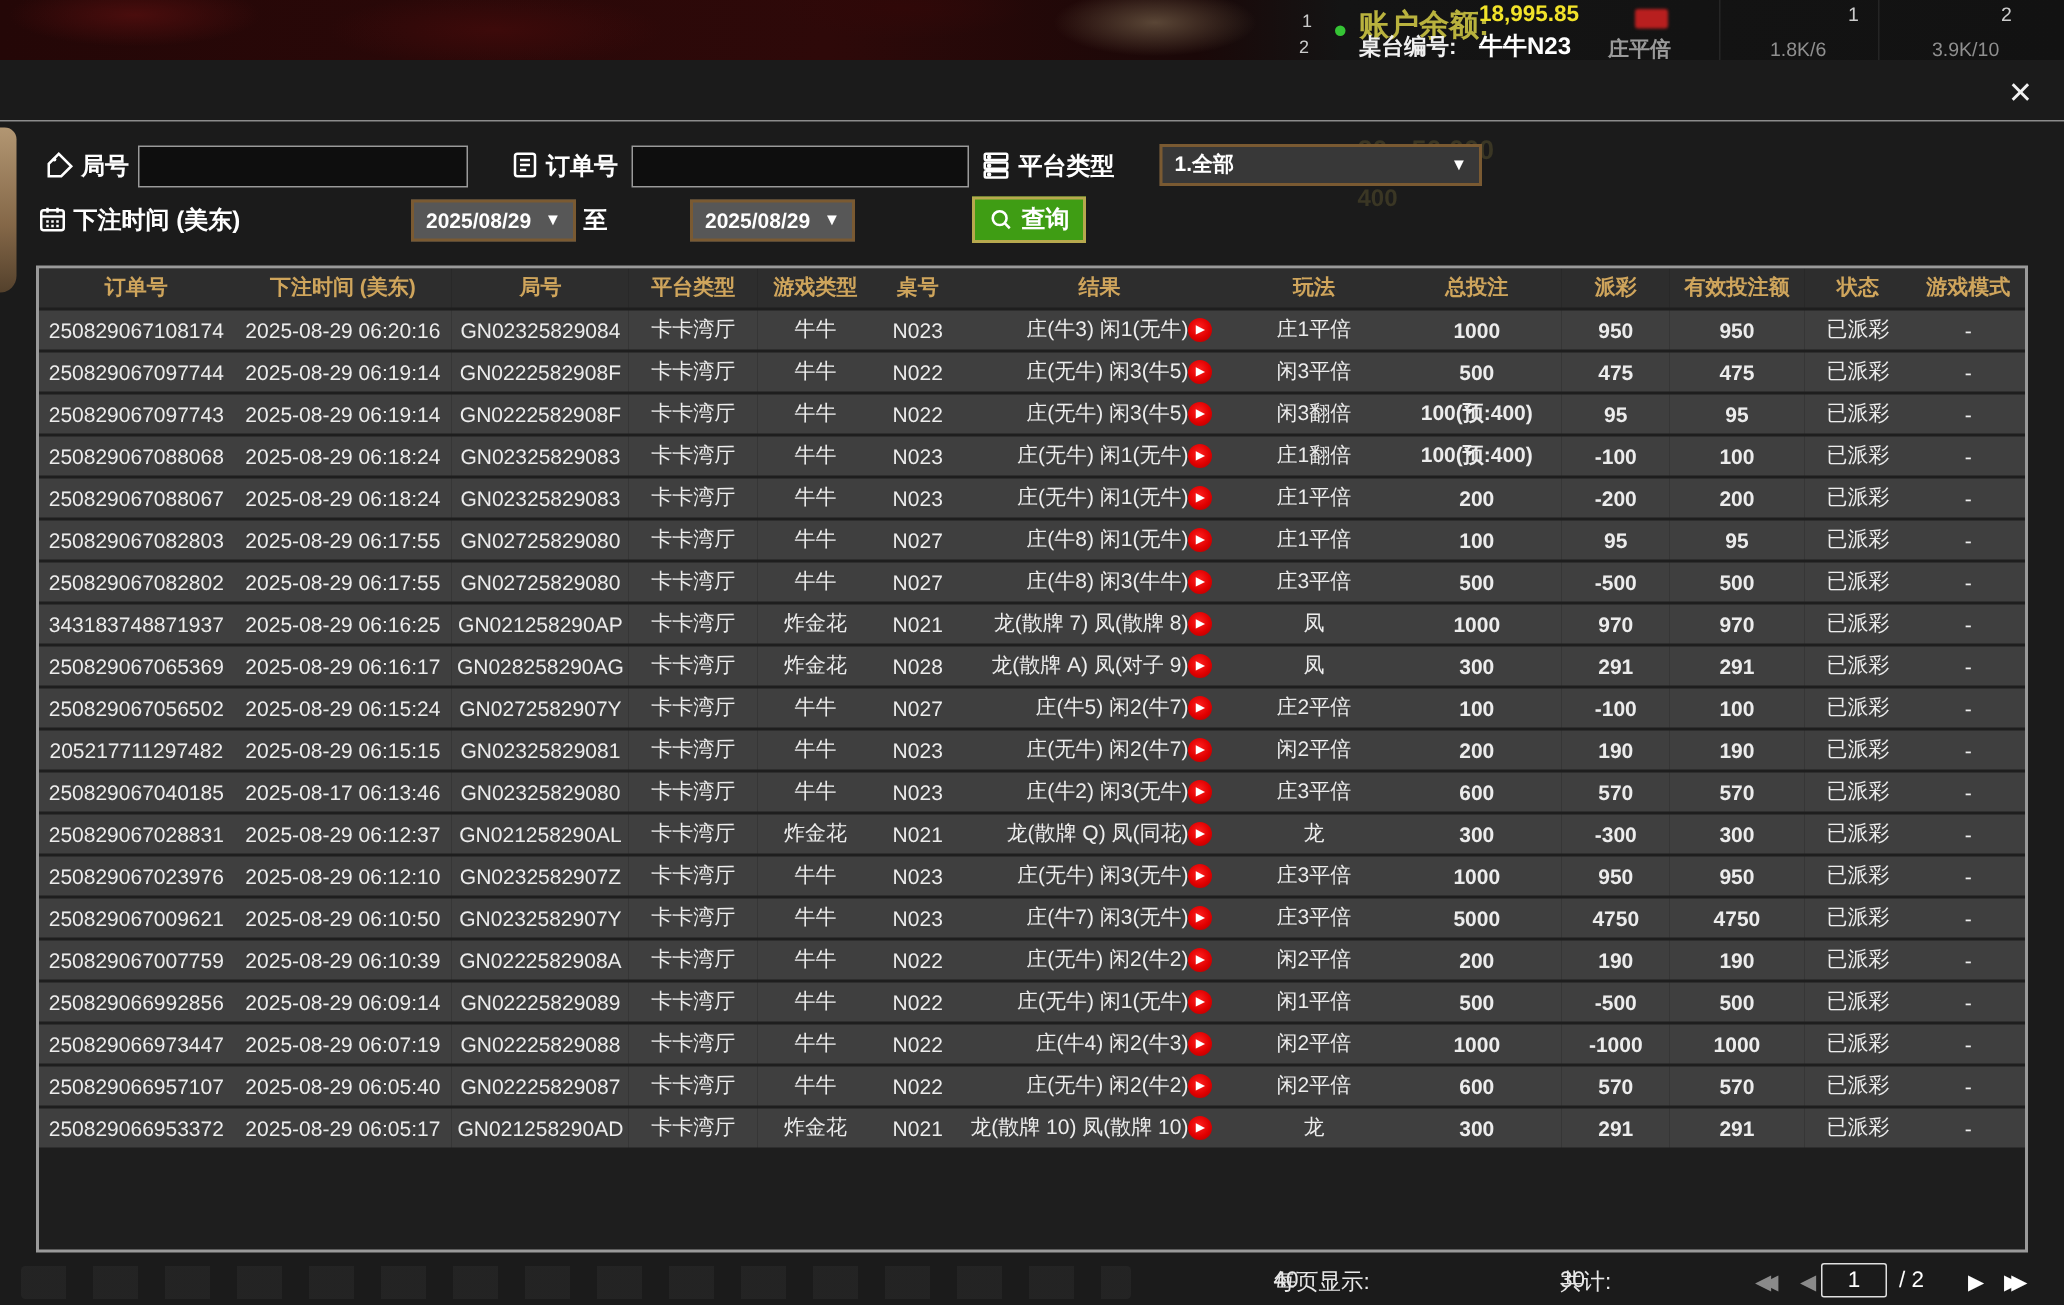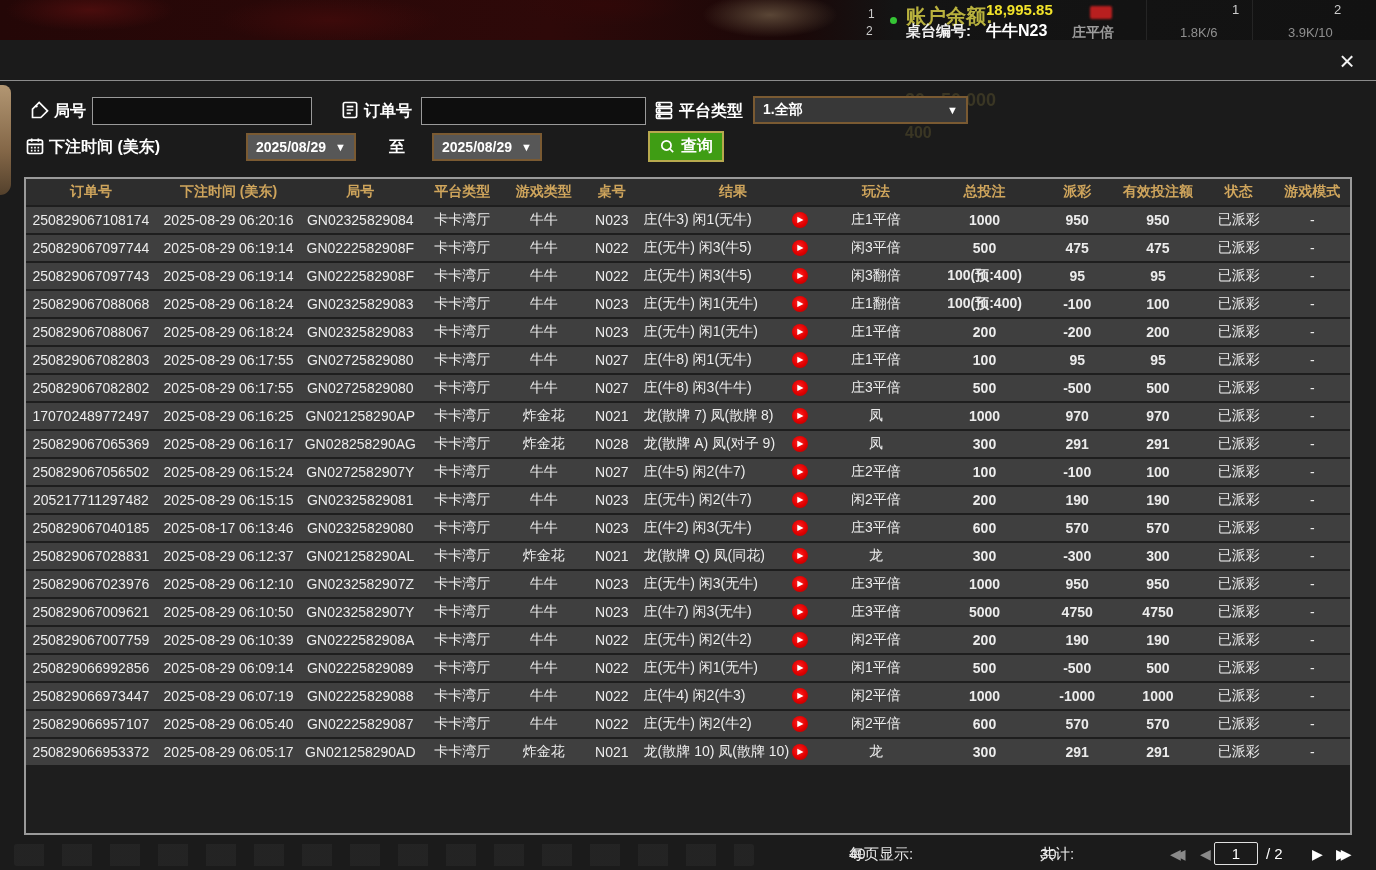--- a/index.html
+++ b/index.html
@@ -48,41 +48,41 @@
 
   
   .flabel { position:absolute; color:#fff; font-weight:bold; font-size:16px; white-space:nowrap; }
   .ficon { position:absolute; width:20px; height:20px; }
   .ficon svg { width:20px; height:20px; display:block; }
   .txt-input { position:absolute; height:28px; background:#0e0e0e; border:1px solid #9a9a9a; color:#fff;
     font-size:14px; padding:0 6px; }
   .sel { position:absolute; height:28px; border:2px solid #7a5a32; color:#fff; font-weight:bold; font-size:14px;
     display:flex; align-items:center; padding:0 8px; cursor:pointer; }
   .sel .caret { margin-left:auto; font-size:11px; color:#fff; }
-  .sel-platform { background:#383838; }
-  .sel-date { background:#575757; }
+  .sel-platform { background:#383838;margin-left:20px; }
+  .sel-date { background:#575757;margin-left:28px; }
   .btn-search { position:absolute; height:31px; background:#3f9d14; border:2px solid #b7a94e; color:#fff;
     font-weight:bold; font-size:16px; display:flex; align-items:center; gap:5px; padding:0 9px; cursor:pointer; }
   .btn-search svg { width:17px; height:17px; }
 
   
   .tbl-wrap { position:absolute; left:24px; top:137px; width:1328px; height:658px;
     border:2px solid #9a9a9a; background:#1e1e1e; overflow:hidden; }
   table.hist { width:100%; border-collapse:separate; border-spacing:0 2px; table-layout:fixed; margin-top:-2px; }
   table.hist th { background:#2d2d2d; color:#cfa55c; font-weight:bold; font-size:14px; height:26px;
     white-space:nowrap; overflow:hidden; }
   table.hist td { background:#3f3f3f; color:#ececec; text-align:center; font-size:14px; height:26px;
     white-space:nowrap; overflow:hidden; padding:0 2px; }
   td.amt { font-weight:bold; }
   td.pos { color:#c22f3e; }
   td.neg { color:#4cdc4c; }
   td.status { color:#3ecc3e; }
   td.sum { color:#e6ef3a; font-weight:bold; }
   .result-cell .res-inner { display:flex; align-items:center; }
-  .result-cell .res-txt { flex:1; text-align:left; }
+  .result-cell .res-txt { flex:1; text-align:right; }
   .play-icon { width:16px; height:16px; border-radius:50%; flex:0 0 16px; margin-right:14px;
     background:radial-gradient(circle at 45% 40%, #ff2020 0%, #e00000 55%, #a80000 100%);
     color:#fff; font-size:8px; line-height:16px; text-align:center; cursor:pointer; }
 
   
   .footer { position:absolute; left:0; top:798px; width:1338px; height:32px; color:#e8e8e8; font-size:15px; }
   .chips { position:absolute; left:14px; top:6px; width:740px; height:22px; opacity:.18; border-radius:3px;
     background:repeating-linear-gradient(90deg,#4a4a4a 0 30px, transparent 30px 48px); }
   .footer span { position:absolute; white-space:nowrap; }
   .per-page { left:849px; top:7px; }
@@ -356,21 +356,21 @@
                 </div>
               </td>
               <td>庄3平倍</td>
               <td class="amt">500</td>
               <td class="amt neg">-500</td>
               <td class="amt">500</td>
               <td class="status">已派彩</td>
               <td>-</td>
             </tr>
             <tr>
-              <td>170702489772497</td>
+              <td>343183748871937</td>
               <td>2025-08-29 06:16:25</td>
               <td>GN021258290AP</td>
               <td>卡卡湾厅</td>
               <td>炸金花</td>
               <td>N021</td>
               <td class="result-cell">
                 <div class="res-inner">
                   <span class="res-txt">龙(散牌 7) 凤(散牌 8)</span>
                   <span class="play-icon">▶</span>
                 </div>

